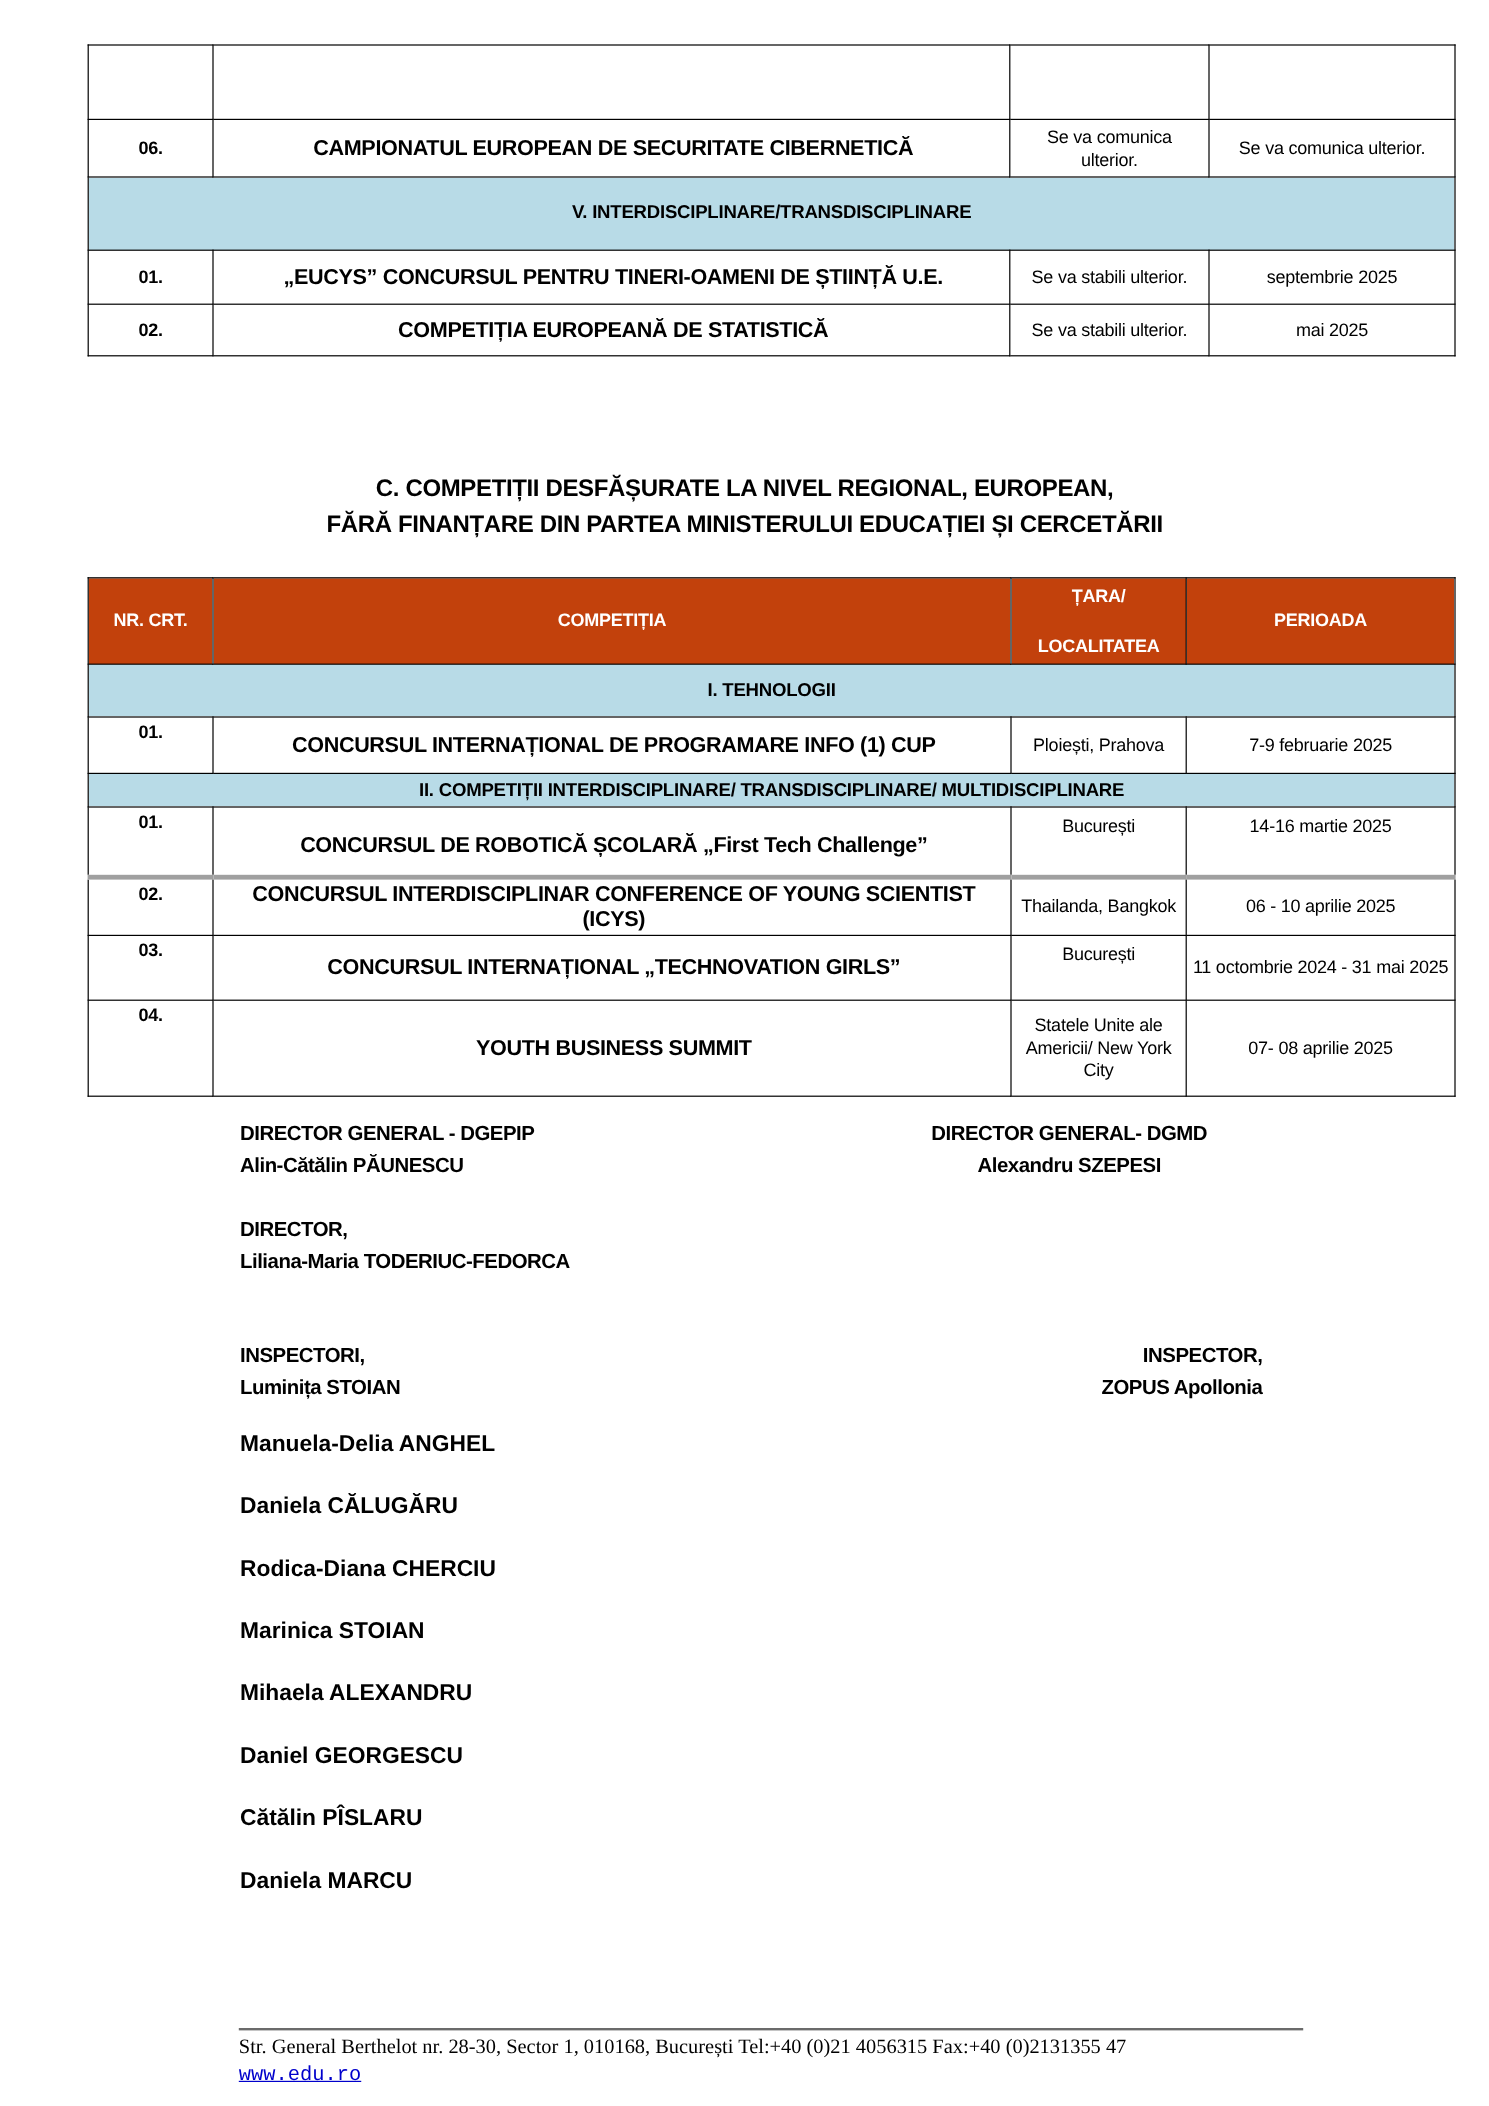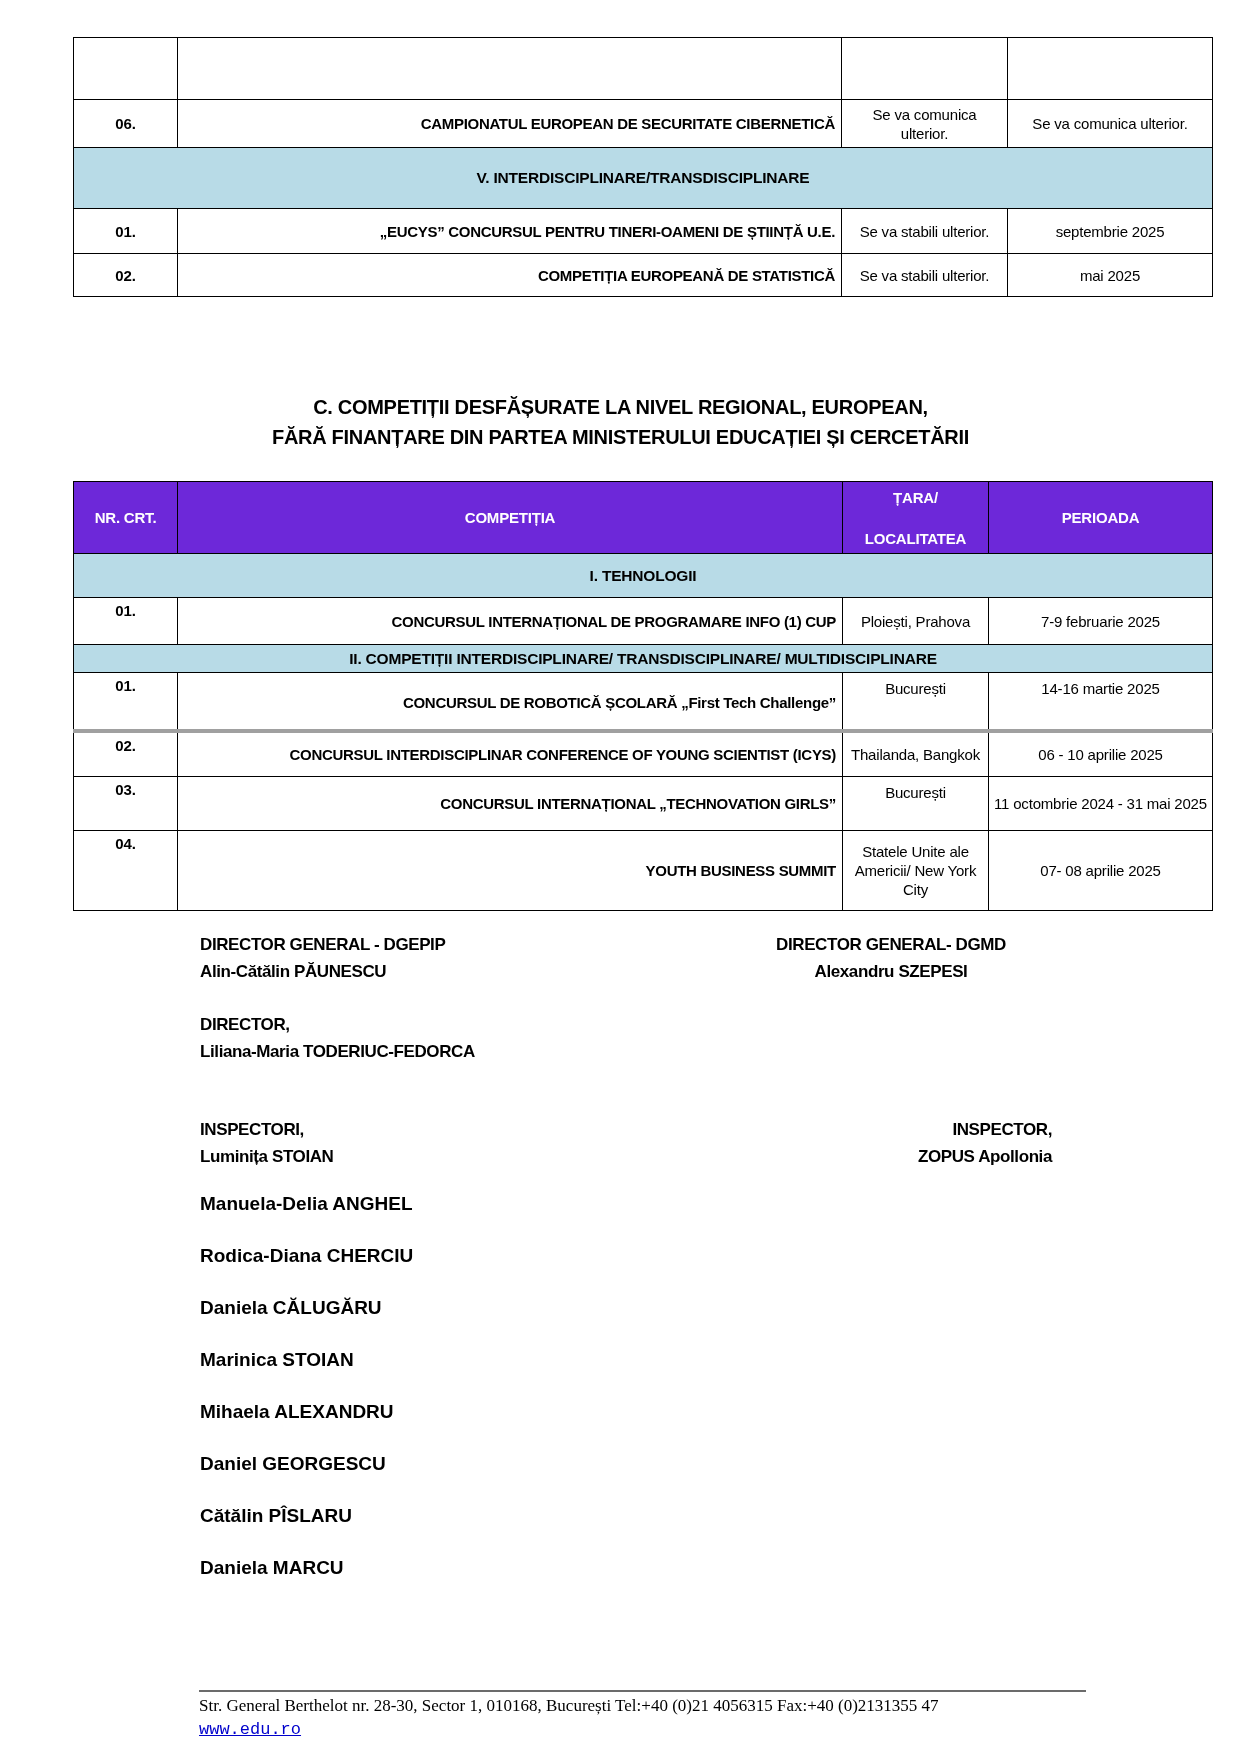--- a/index.html
+++ b/index.html
@@ -12,28 +12,28 @@
   table.doc {
     border-collapse:collapse; table-layout:fixed; width:1139px;
     position:absolute; left:73px;
   }
   table.doc td { border:1px solid #000; overflow:hidden; vertical-align:middle; }
 
   #top-table  { top:37px;  }
   #main-table { top:481px; }
 
   .cell-num  { font-weight:700; font-size:15px; text-align:center; letter-spacing:-0.2px; }
-  .cell-name { font-weight:700; font-size:15px; text-align:right; padding:2px 6px 2px 9px; letter-spacing:-0.3px; }
+  .cell-name { font-weight:700; font-size:18px; text-align:center; padding:2px 6px 2px 9px; letter-spacing:-0.3px; }
   .cell-info { font-size:15px; text-align:center; letter-spacing:-0.2px; line-height:19px; padding:2px 5px; }
   .band {
     background:#b8dbe7; font-weight:700; font-size:15.5px; text-align:center;
     letter-spacing:-0.2px;
   }
   .thead td {
-    background:#6d28d9; color:#ffffff; font-weight:700; font-size:15px;
+    background:#c2410c; color:#ffffff; font-weight:700; font-size:15px;
     text-align:center; letter-spacing:-0.2px;
   }
   .country-head { display:flex; flex-direction:column; justify-content:space-between; height:58px; padding:4px 0; }
   .v-top { vertical-align:top !important; }
   .v-top .cell-num, .num-top { padding-top:4px; }
   tr.pagebreak-row td { border-bottom:4px solid #a0a0a0; }
 
   
   #doc-title {
     position:absolute; top:392px; left:0; width:100%;
@@ -190,22 +190,22 @@
   <div>INSPECTORI,</div>
   <div>Luminița STOIAN</div>
 </div>
 <div class="sig" id="sig-inspector">
   <div>INSPECTOR,</div>
   <div>ZOPUS Apollonia</div>
 </div>
 
 <div id="names-list">
   <div class="sig-name">Manuela-Delia ANGHEL</div>
+  <div class="sig-name">Daniela CĂLUGĂRU</div>
   <div class="sig-name">Rodica-Diana CHERCIU</div>
-  <div class="sig-name">Daniela CĂLUGĂRU</div>
   <div class="sig-name">Marinica STOIAN</div>
   <div class="sig-name">Mihaela ALEXANDRU</div>
   <div class="sig-name">Daniel GEORGESCU</div>
   <div class="sig-name">Cătălin PÎSLARU</div>
   <div class="sig-name">Daniela MARCU</div>
 </div>
 
 <div id="footer-rule"></div>
 <div id="footer-address">Str. General Berthelot nr. 28-30, Sector 1, 010168,  București Tel:+40 (0)21 4056315 Fax:+40 (0)2131355 47</div>
 <a id="footer-link">www.edu.ro</a>

